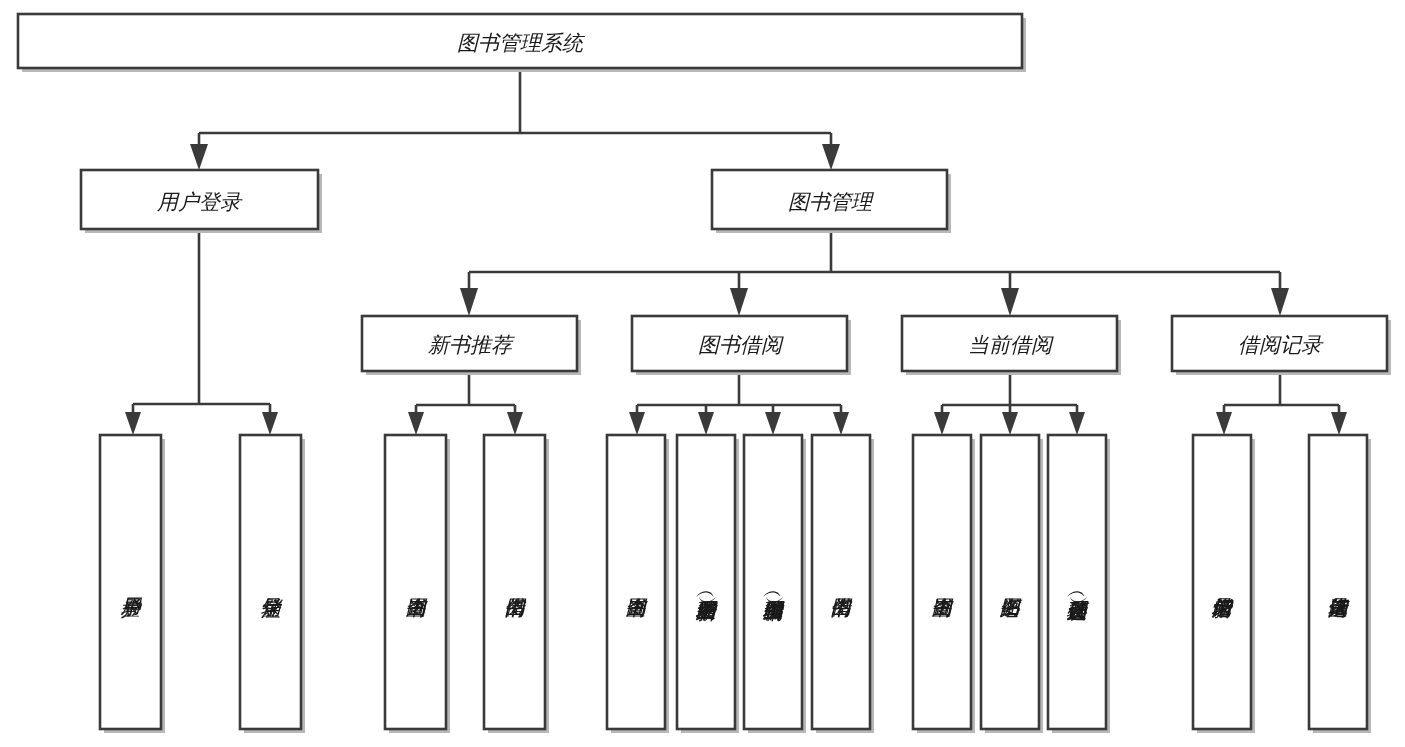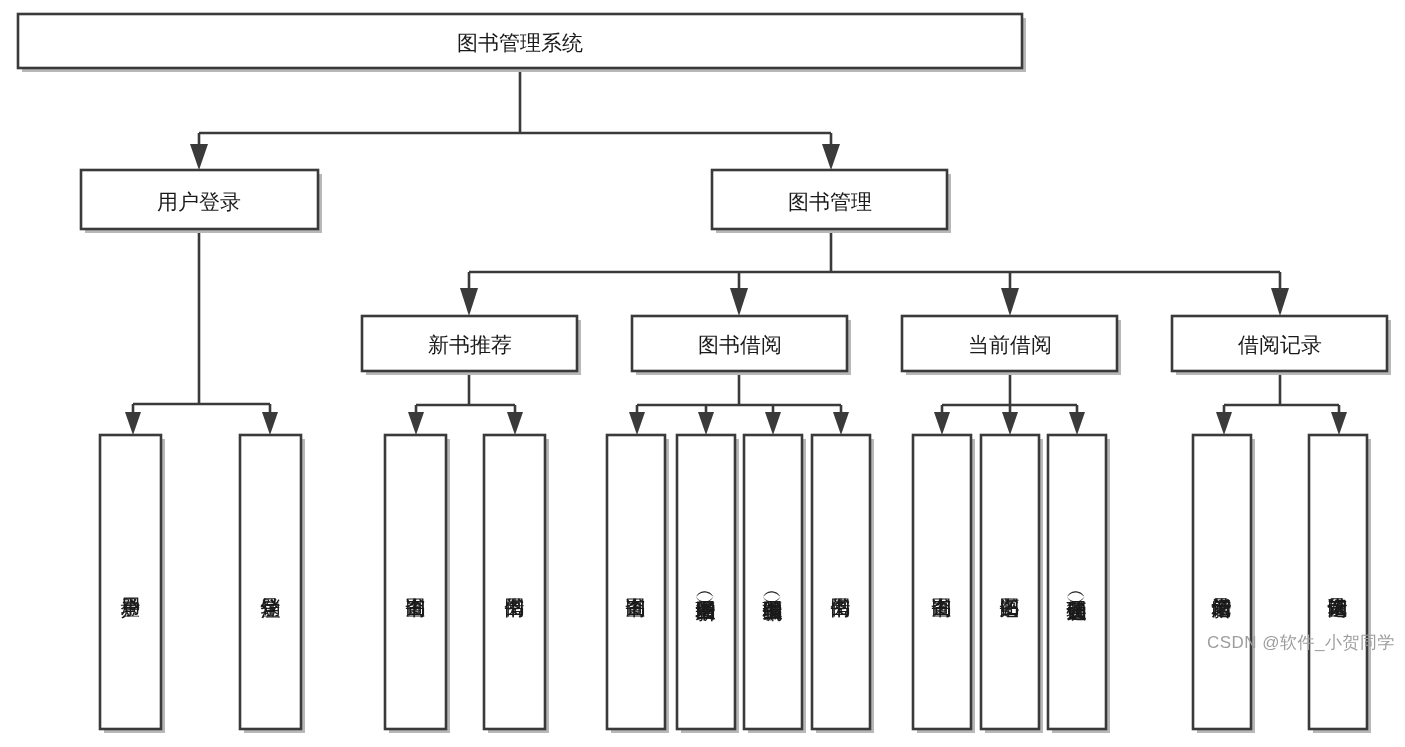--- a/index.html
+++ b/index.html
@@ -11,20 +11,21 @@
     width: 1405px;
     height: 747px;
     font-family: "Liberation Sans", "DejaVu Sans", sans-serif;
     overflow: hidden;
   }
   #diagram-root {
     position: relative;
     width: 1405px;
     height: 660px;
     background: #ffffff;
+    font-style: italic;
   }
   svg.diagram-svg {
     position: absolute;
     left: 0;
     top: 0;
     width: 1405px;
     height: 747px;
     display: block;
   }
   .node-box {
@@ -267,15 +268,14 @@
     </g>
 
     <g>
       <rect class="node-box-shadow" x="1313" y="439" width="58" height="294"></rect>
       <rect class="node-box" x="1309" y="435" width="58" height="294"></rect>
       <text class="node-label-v" x="1338" y="582" writing-mode="tb">查询借阅记录</text>
     </g>
 
   </svg>
 
-  <div class="watermark-text">CSDN @软件_小贺同学</div>
 
 </div>
 
 </body></html>

